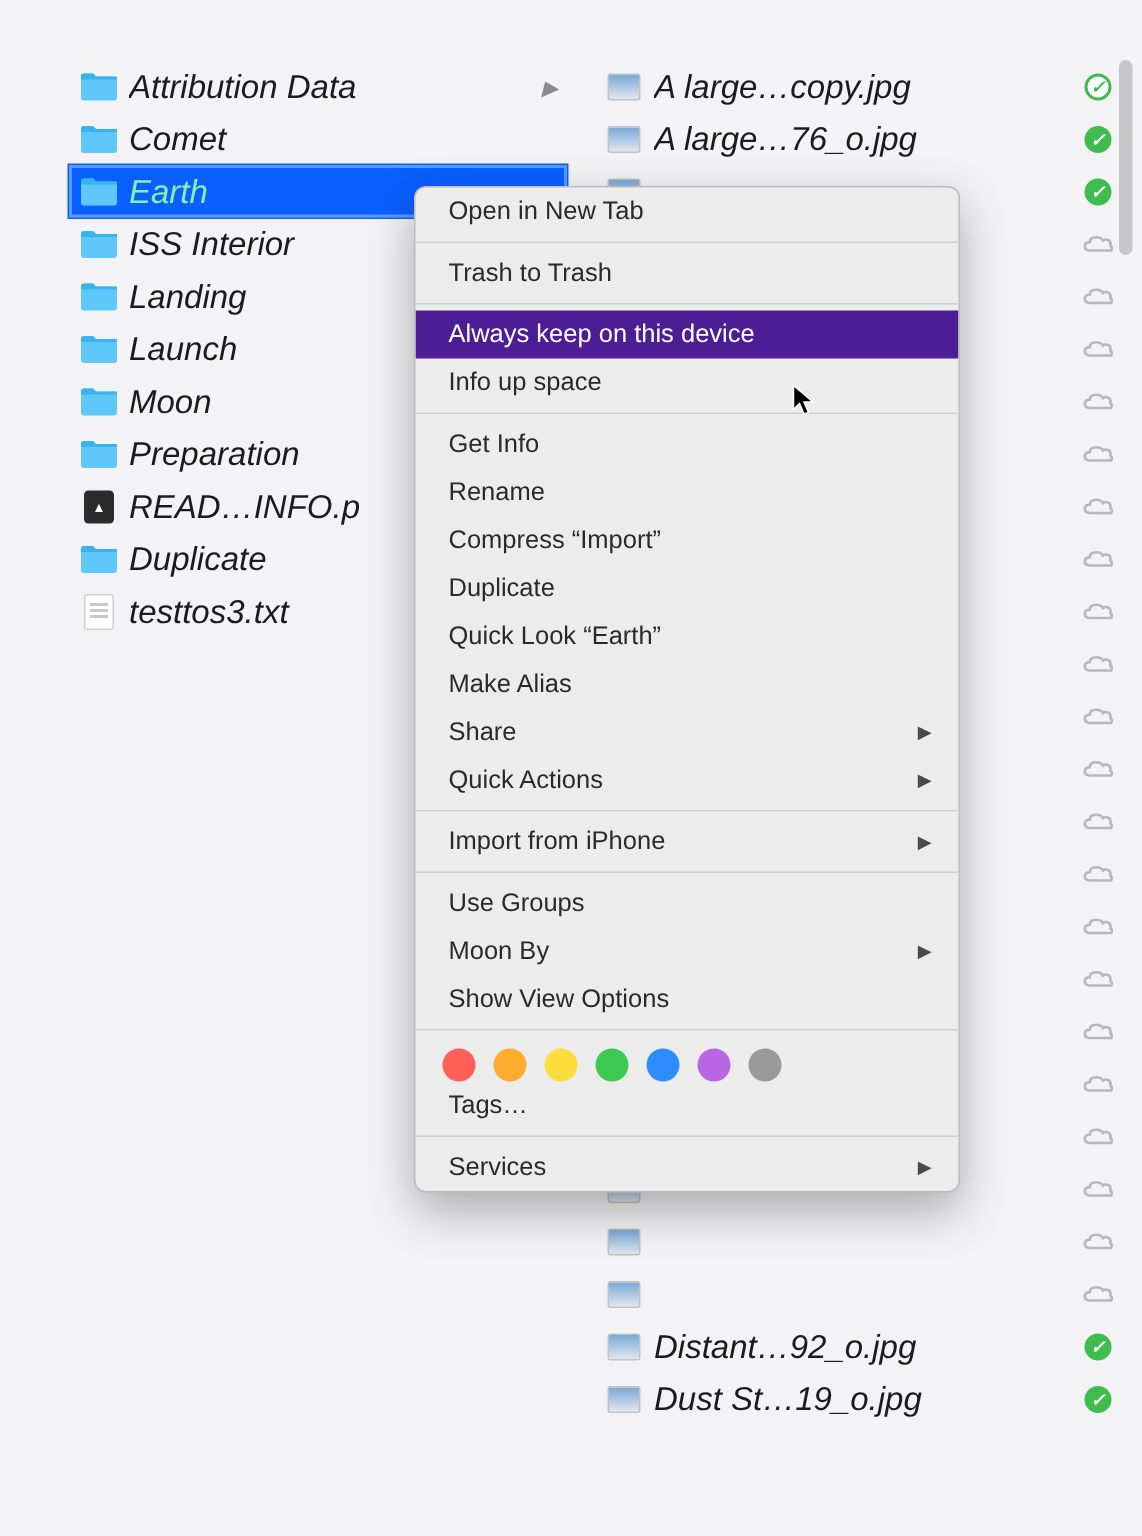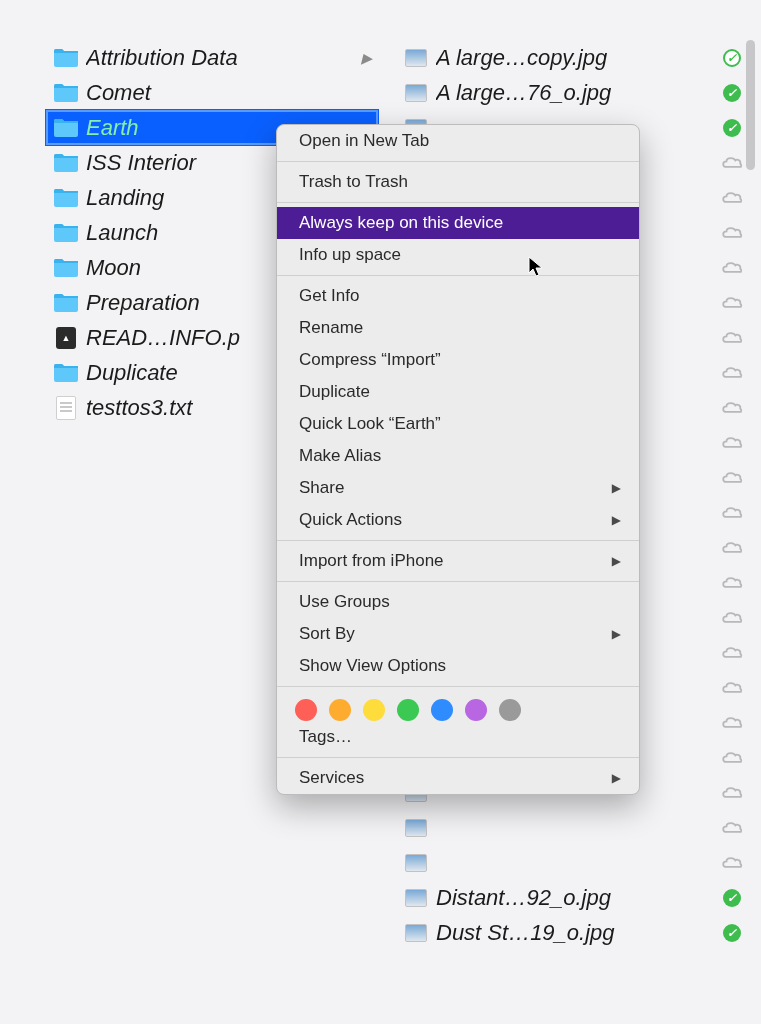--- a/index.html
+++ b/index.html
@@ -543,21 +543,21 @@
     </div>
     <div class="sep"></div>
     <div class="item sub">
       <span>Import from iPhone</span>
     </div>
     <div class="sep"></div>
     <div class="item">
       <span>Use Groups</span>
     </div>
     <div class="item sub">
-      <span>Sort By</span>
+      <span>Moon By</span>
     </div>
     <div class="item">
       <span>Show View Options</span>
     </div>
     <div class="sep"></div>
     <div class="tags-row">
       <div class="tag-dot t-red"></div>
       <div class="tag-dot t-orange"></div>
       <div class="tag-dot t-yellow"></div>
       <div class="tag-dot t-green"></div>

